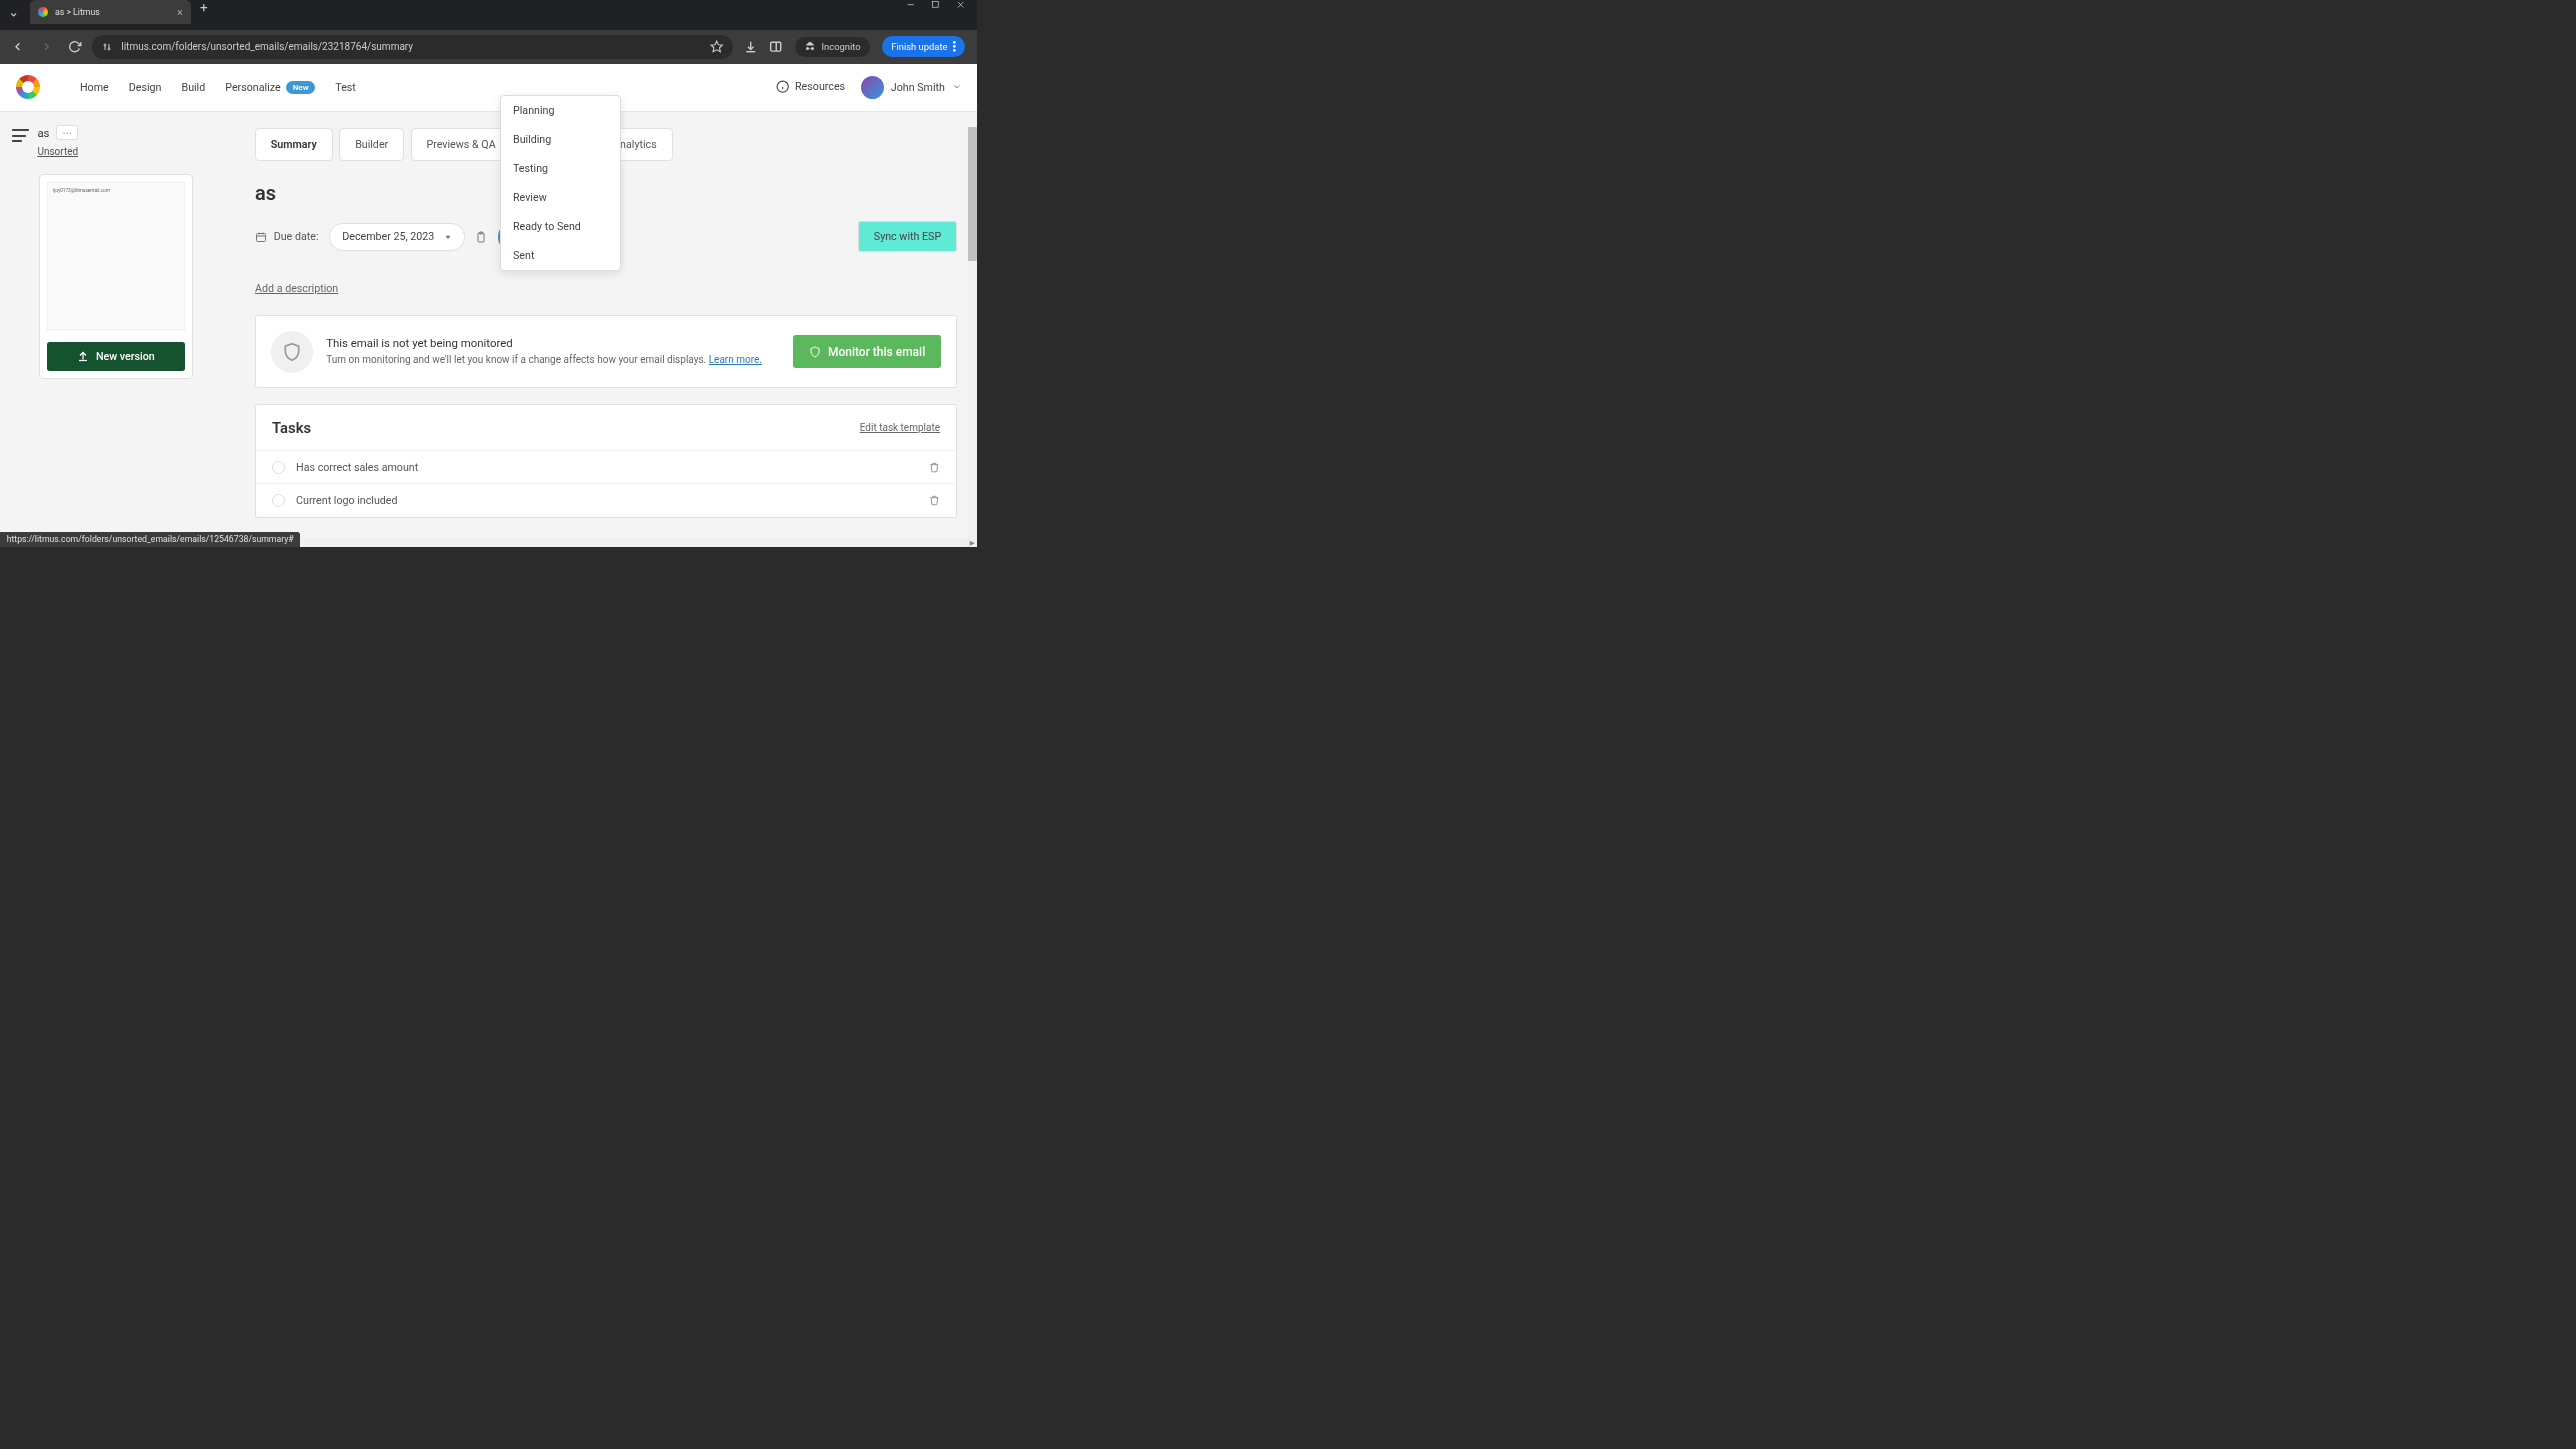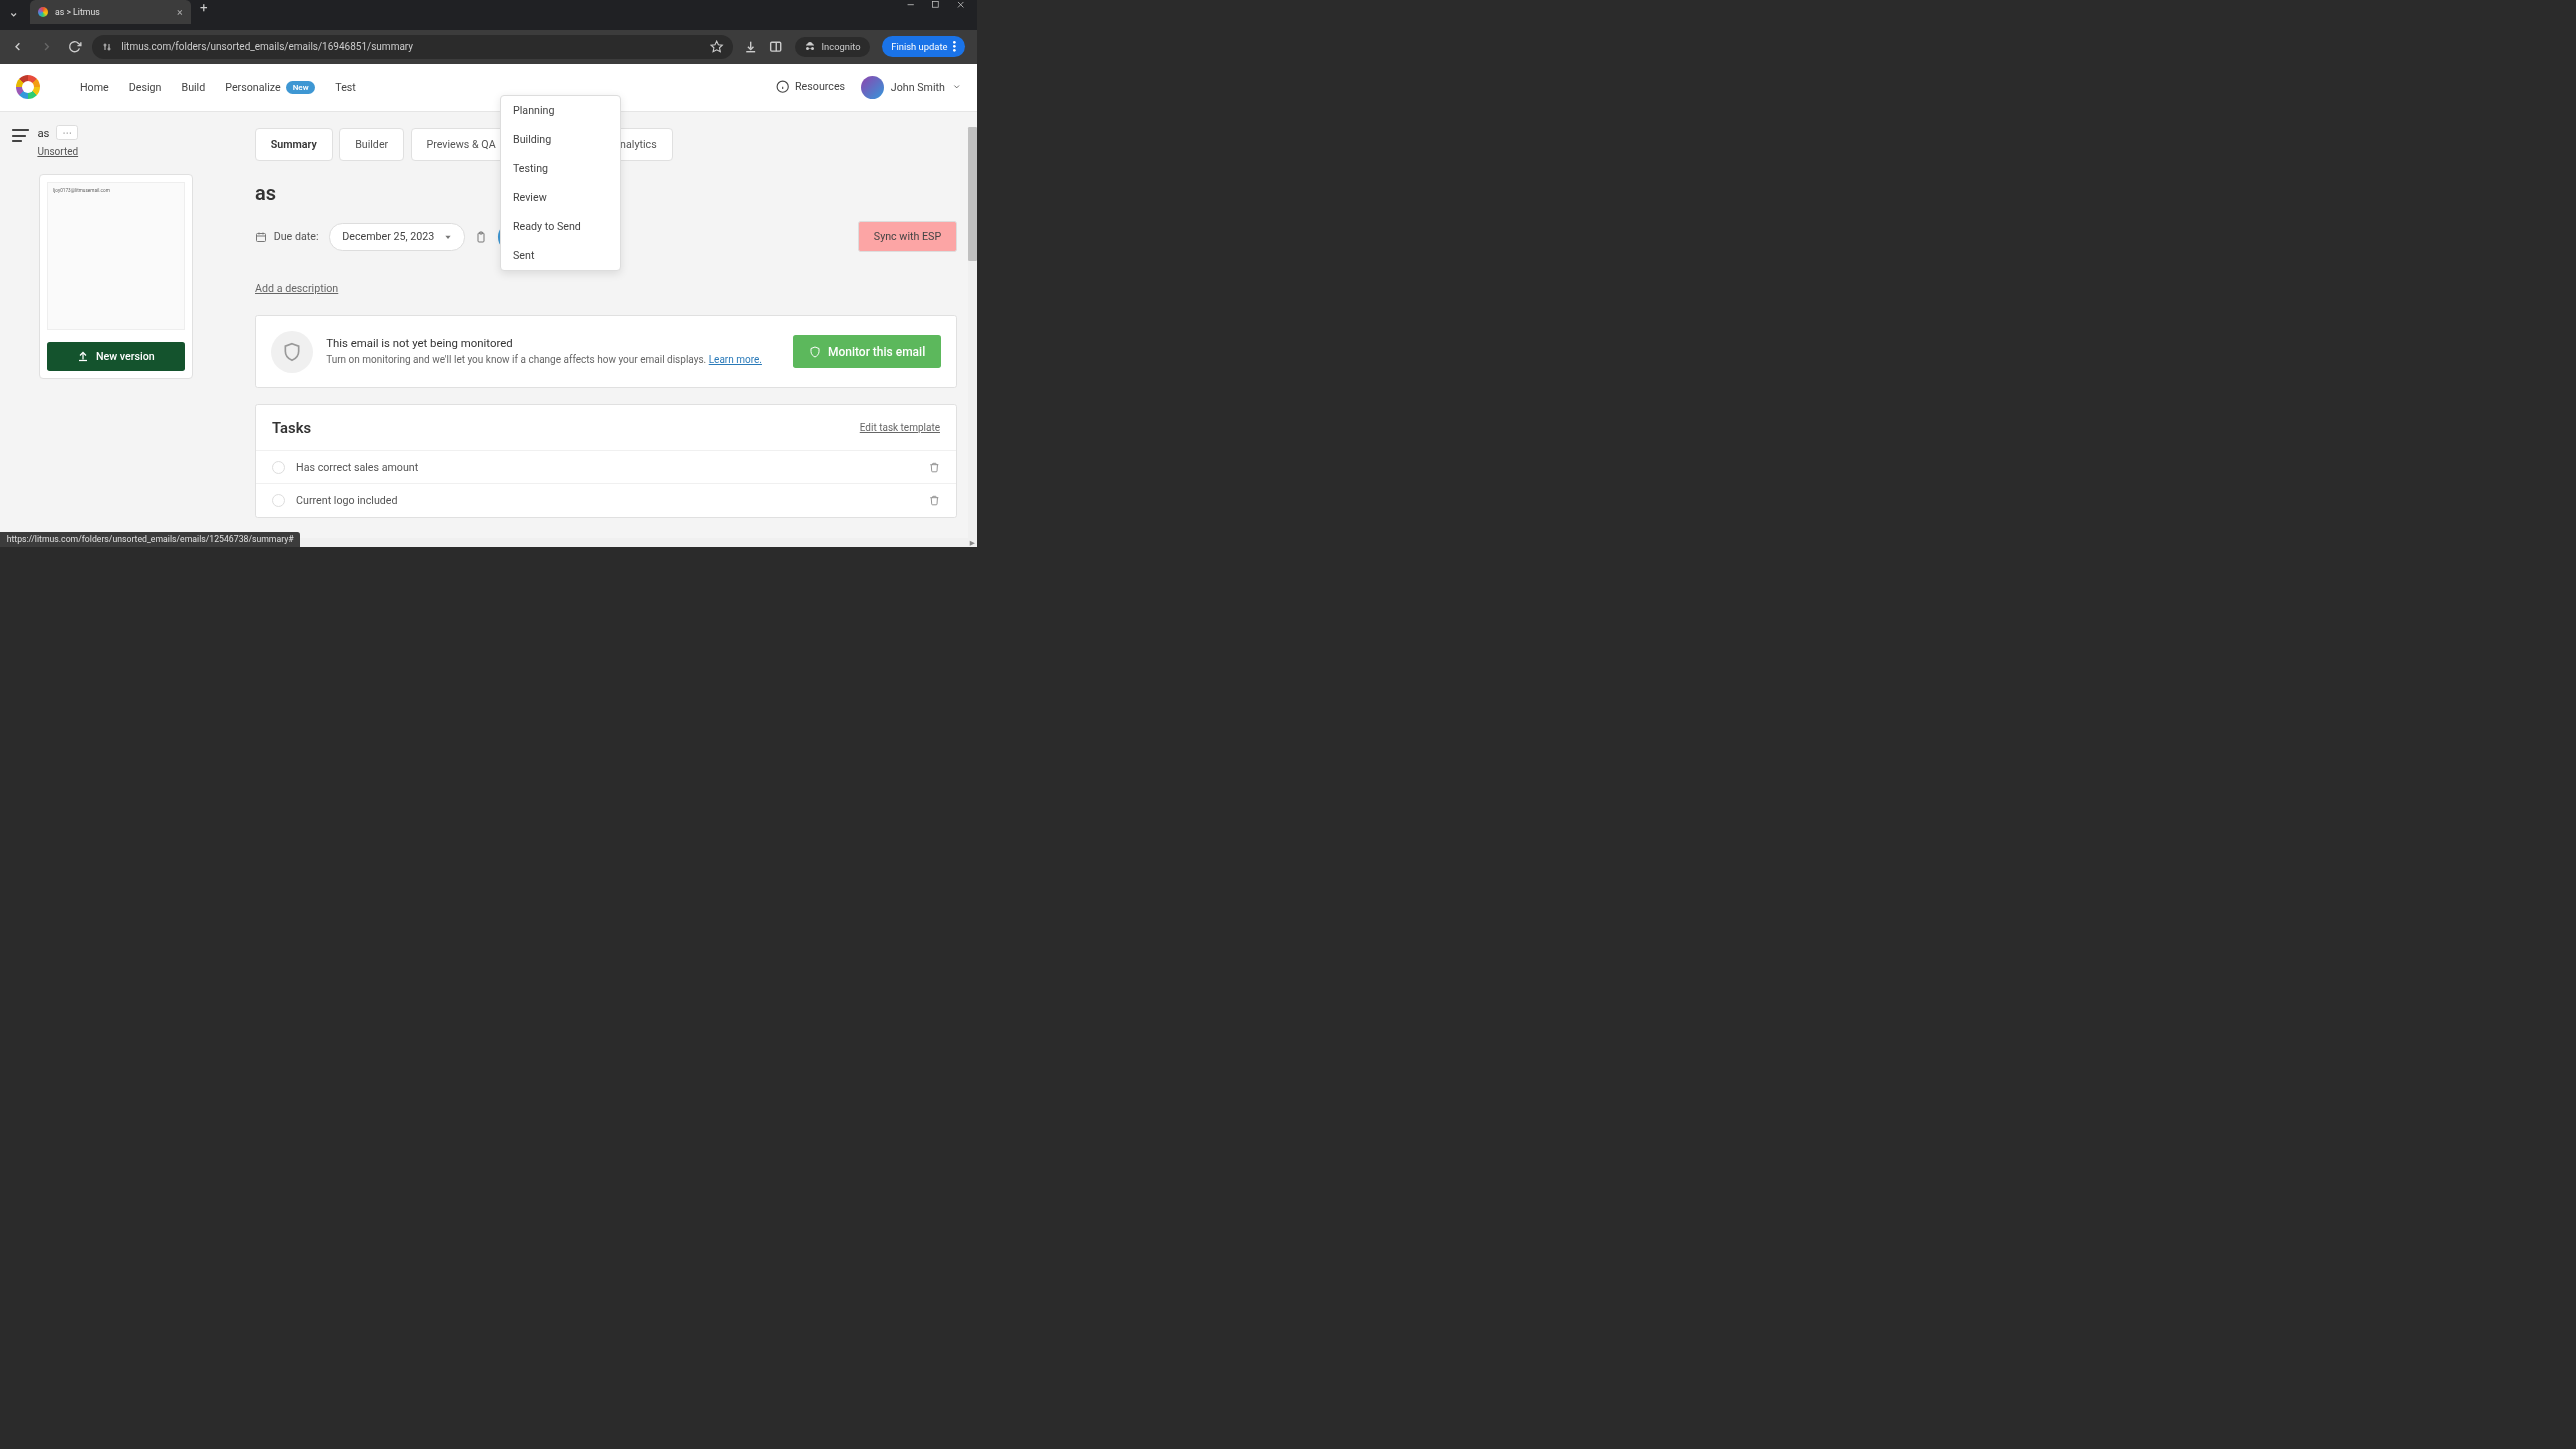--- a/index.html
+++ b/index.html
@@ -59,21 +59,21 @@
 .tab-btn.active { font-weight: 600; color: #333; }
 .lock-icon-small { width: 9.4px; height: 9.4px; }
 
 .page-title { font-size: 20px; font-weight: 600; color: #333; margin: 20px 0 0 20px; }
 
 .meta-row { display: flex; align-items: center; gap: 10.7px; margin: 16px 0 0 20px; position: relative; }
 .due-date-label { color: #555; font-size: 10.7px; display: flex; align-items: center; gap: 6.7px; }
 .date-picker { background: #fff; border: 0.7px solid #ddd; border-radius: 13.4px; padding: 6.7px 12px; font-size: 10.7px; color: #444; display: flex; align-items: center; gap: 9.4px; cursor: pointer; }
 .clipboard-icon { color: #777; }
 .set-status-btn { background: #3e97d3; color: #fff; border: none; border-radius: 13.4px; padding: 7.4px 13.4px; font-size: 10.7px; display: flex; align-items: center; gap: 5.4px; cursor: pointer; }
-.sync-btn { margin-left: auto; background: #fca5a5; border: 0.7px solid #ddd; border-radius: 2.7px; padding: 8px 14.8px; font-size: 10.7px; color: #444; cursor: pointer; }
+.sync-btn { margin-left: auto; background: #5eead4; border: 0.7px solid #ddd; border-radius: 2.7px; padding: 8px 14.8px; font-size: 10.7px; color: #444; cursor: pointer; }
 
 .status-dropdown { position: absolute; top: 31px; left: 500px; background: #fff; border: 0.7px solid #ddd; border-radius: 4px; box-shadow: 0 2.7px 8px rgba(0,0,0,0.1); width: 121px; z-index: 100; }
 .status-option { padding: 8px 12px; font-size: 10.7px; color: #444; cursor: pointer; }
 
 .description-link { color: #666; text-decoration: underline; font-size: 10.7px; margin: 29.5px 0 0 20px; display: inline-block; cursor: pointer; }
 
 .monitor-card { display: flex; align-items: center; gap: 13.4px; background: #fff; border: 0.7px solid #e0e0e0; border-radius: 2.7px; padding: 14.8px; margin: 20px 0 0 20px; }
 .shield-circle { width: 42px; height: 42px; border-radius: 50%; background: #f0f0f0; display: flex; align-items: center; justify-content: center; flex-shrink: 0; }
 .monitor-text { flex: 1; }
 .monitor-heading { font-size: 11.4px; font-weight: 400; color: #333; margin-bottom: 2.7px; }
@@ -153,21 +153,21 @@
       </div>
     <div class="url-bar">
       <span>
           <svg width="12" height="12" viewBox="0 0 24 24" fill="none" stroke="currentColor" stroke-width="2">
             <circle cx="8" cy="8" r="2"></circle>
             <circle cx="16" cy="16" r="2"></circle>
             <line x1="8" y1="10" x2="8" y2="18"></line>
             <line x1="16" y1="6" x2="16" y2="14"></line>
           </svg>
         </span>
-      <span class="url-text">litmus.com/folders/unsorted_emails/emails/16946851/summary</span>
+      <span class="url-text">litmus.com/folders/unsorted_emails/emails/23218764/summary</span>
       <span>
           <svg width="13.4" height="13.4" viewBox="0 0 24 24" fill="none" stroke="currentColor" stroke-width="2">
             <polygon points="12 2 15 8.5 22 9.3 17 14 18.5 21 12 17.5 5.5 21 7 14 2 9.3 9 8.5 12 2"></polygon>
           </svg>
         </span>
     </div>
     <div class="right-icons">
       <span>
           <svg width="13.4" height="13.4" viewBox="0 0 24 24" fill="none" stroke="currentColor" stroke-width="2.5">
             <path d="M12 3v12"></path>

